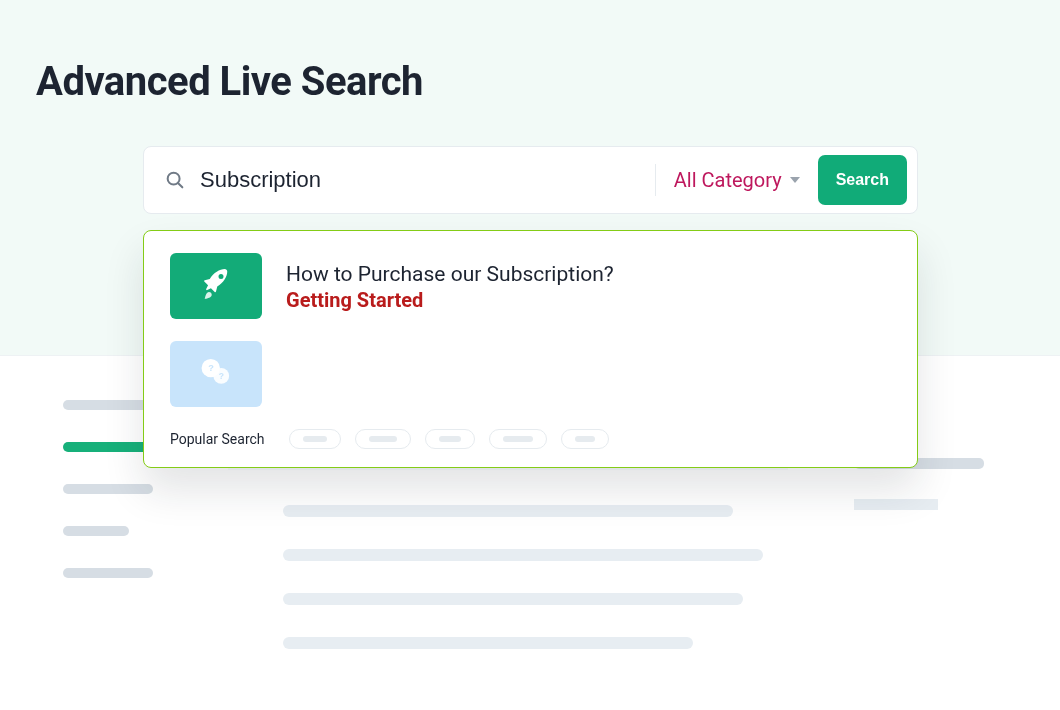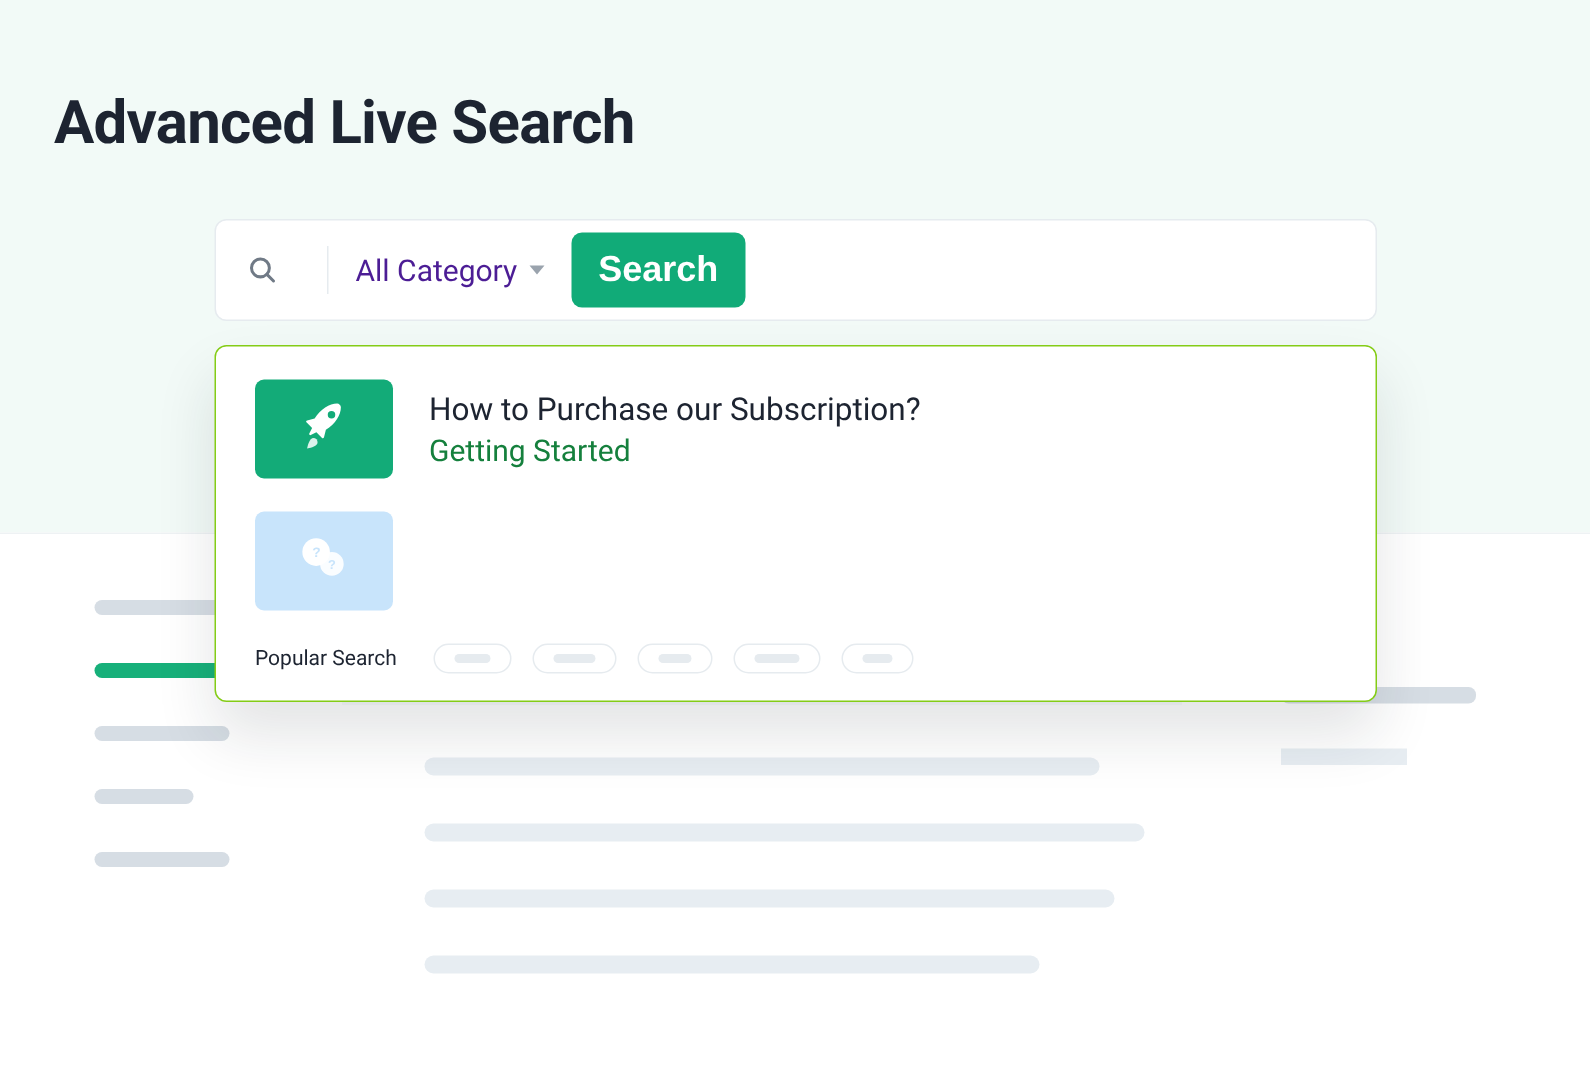--- a/index.html
+++ b/index.html
@@ -56,29 +56,29 @@
     width: 22px; height: 22px; flex: none; margin-right: 14px; color: #707a86;
   }
   .search-input {
     flex: 1; border: none; outline: none; font-size: 22px; color: #1d2431;
     background: transparent;
   }
   .divider {
     width: 1px; height: 32px; background: #e6ebef; margin: 0 18px;
   }
   .category {
-    display: flex; align-items: center; color: #4c1d95; font-size: 20px;
+    display: flex; align-items: center; color: #be185d; font-size: 20px;
     margin-right: 18px; cursor: pointer; white-space: nowrap;
   }
   .chevron {
     margin-left: 8px; width: 0; height: 0; border-left: 5px solid transparent;
     border-right: 5px solid transparent; border-top: 6px solid #9aa3ad;
   }
   .search-btn {
-    background: #11ab78; color: #fff; font-size: 24px; font-weight: 600;
+    background: #11ab78; color: #fff; font-size: 16px; font-weight: 600;
     border: none; border-radius: 7px; padding: 0 18px; height: 50px; cursor: pointer;
   }
 
   
   .dropdown {
     position: absolute; top: 230px; left: 143px; width: 775px;
     background: #ffffff; border: 1px solid #84cc16; border-radius: 8px;
     box-shadow: 0 22px 40px rgba(22,30,45,0.12);
     padding: 22px 26px 18px 26px;
   }
@@ -86,21 +86,21 @@
     display: flex; align-items: center; margin-bottom: 22px; cursor: pointer;
   }
   .result:last-of-type { margin-bottom: 18px; }
   .result-icon {
     width: 92px; height: 66px; border-radius: 6px; flex: none;
     display: flex; align-items: center; justify-content: center; margin-right: 24px;
   }
   .result-icon.green { background: #13ab78; }
   .result-icon.blue { background: #c8e4fb; }
   .result-text .rt-title { font-size: 21px; color: #1d2431; line-height: 1.35; }
-  .result-text .rt-sub { font-size: 20px; color: #15803d; }
+  .result-text .rt-sub { font-size: 20px; color: #b91c1c; font-weight: bold; }
 
   .rocket-svg { width: 40px; height: 40px; }
   .faq-svg { width: 42px; height: 42px; }
 
   .popular {
     display: flex; align-items: center; margin-top: 14px;
   }
   .popular-label { font-size: 14px; color: #1d2431; margin-right: 24px; white-space: nowrap; }
   .pill {
     height: 20px; border: 1px solid #e6ebef; border-radius: 10px; background: #fff;
@@ -144,20 +144,21 @@
 
 <h1 class="title">Advanced Live Search</h1>
 
 <div class="searchbar">
   <span class="search-icon">
     <svg viewBox="0 0 24 24" fill="none" stroke="currentColor" stroke-width="2.2" stroke-linecap="round">
       <circle cx="10.5" cy="10.5" r="6.5"></circle>
       <line x1="20" y1="20" x2="15.2" y2="15.2"></line>
     </svg>
   </span>
+  <input class="search-input" type="text" value="Subscription" placeholder="Search..." style="">
   <div class="divider"></div>
   <div class="category">
     <span>All Category</span>
     <span class="chevron"></span>
   </div>
   <button class="search-btn">Search</button>
 </div>
 
 <div class="dropdown">
 

